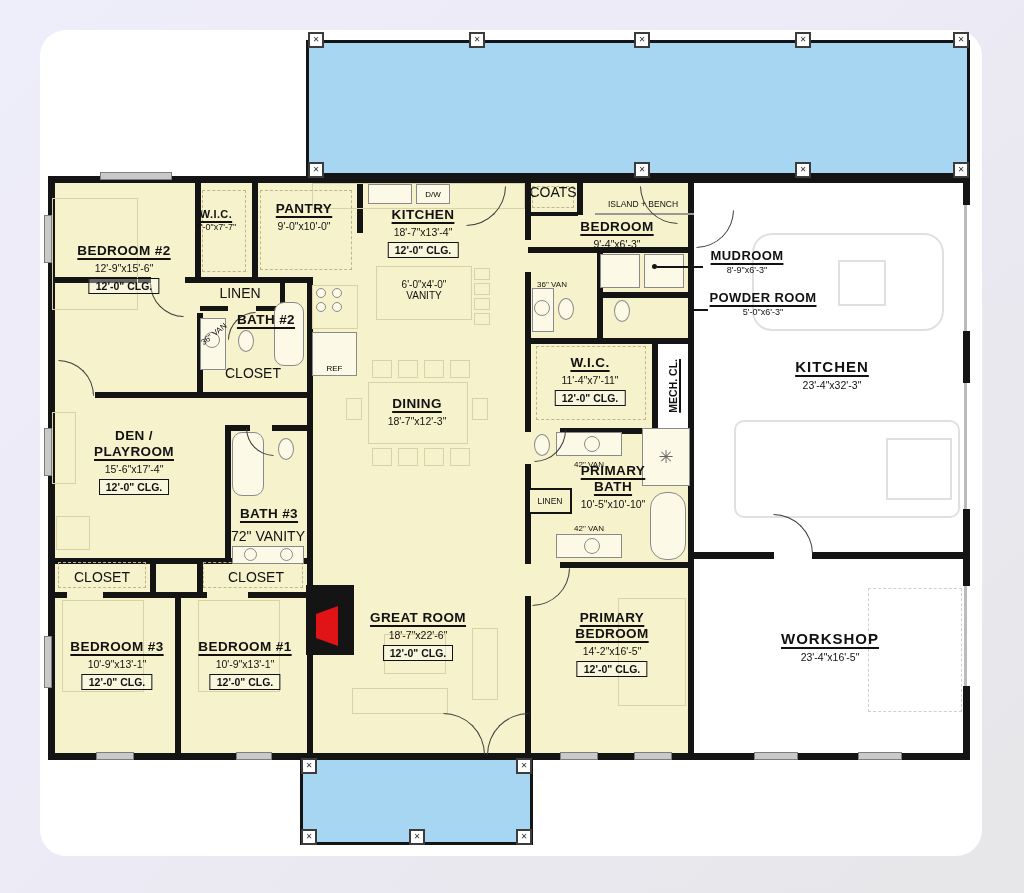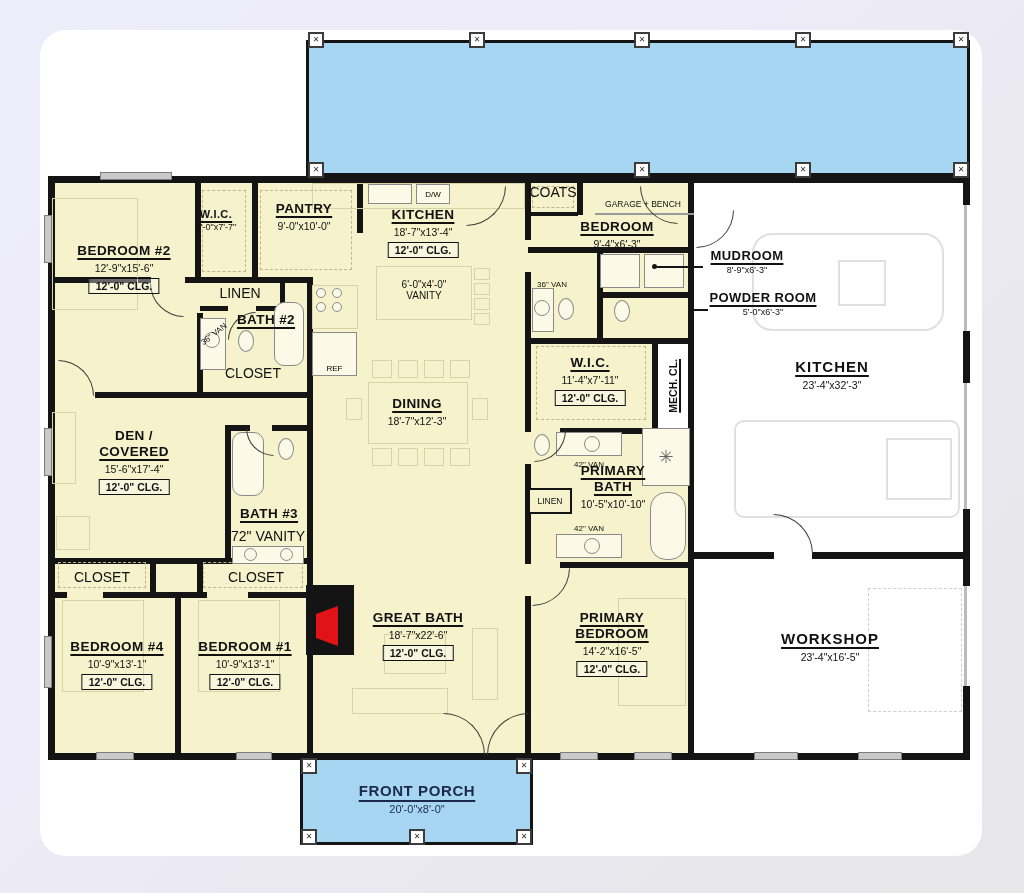--- a/index.html
+++ b/index.html
@@ -57,24 +57,20 @@
 </head>
 <body>
 
 <div class="card"></div>
 
 <div class="plan">
 
   <div class="porch" style="left:306px;top:40px;width:664px;height:136px;"></div>
 
   <div class="porch" style="left:300px;top:757px;width:233px;height:88px;"></div>
-  <div class="room-label porch-label" style="left:417px;top:782px;">
-    <div class="room-name">FRONT PORCH</div>
-    <div class="room-dims">20'-0"x8'-0"</div>
-  </div>
 
   <div class="house"></div>
   <div class="garage-white"></div>
 
   <div class="wall" style="left:688px;top:183px;width:6px;height:570px;"></div>
   <div class="wall" style="left:525px;top:183px;width:6px;height:57px;"></div>
   <div class="wall" style="left:525px;top:272px;width:6px;height:160px;"></div>
   <div class="wall" style="left:525px;top:464px;width:6px;height:100px;"></div>
   <div class="wall" style="left:525px;top:596px;width:6px;height:157px;"></div>
   <div class="wall" style="left:195px;top:183px;width:6px;height:100px;"></div>
@@ -341,68 +337,68 @@
   </div>
 
   <div class="room-label" style="left:590px;top:355px;">
     <div class="room-name u">W.I.C.</div>
     <div class="room-dims">11'-4"x7'-11"</div>
     <div class="clg">12'-0" CLG.</div>
   </div>
 
   <div class="room-label" style="left:134px;top:428px;">
     <div class="room-name">DEN /</div>
-    <div class="room-name u">COVERED</div>
+    <div class="room-name u">PLAYROOM</div>
     <div class="room-dims">15'-6"x17'-4"</div>
     <div class="clg">12'-0" CLG.</div>
   </div>
 
   <div class="room-label" style="left:269px;top:506px;">
     <div class="room-name u">BATH #3</div>
   </div>
   <div class="small-label" style="left:268px;top:536px;">72" VANITY</div>
 
   <div class="room-label" style="left:613px;top:463px;">
     <div class="room-name u">PRIMARY
 BATH</div>
     <div class="room-dims">10'-5"x10'-10"</div>
   </div>
 
   <div class="room-label" style="left:117px;top:639px;">
-    <div class="room-name u">BEDROOM #4</div>
+    <div class="room-name u">BEDROOM #3</div>
     <div class="room-dims">10'-9"x13'-1"</div>
     <div class="clg">12'-0" CLG.</div>
   </div>
 
   <div class="room-label" style="left:245px;top:639px;">
     <div class="room-name u">BEDROOM #1</div>
     <div class="room-dims">10'-9"x13'-1"</div>
     <div class="clg">12'-0" CLG.</div>
   </div>
 
   <div class="room-label" style="left:418px;top:610px;">
-    <div class="room-name u">GREAT BATH</div>
+    <div class="room-name u">GREAT ROOM</div>
     <div class="room-dims">18'-7"x22'-6"</div>
     <div class="clg">12'-0" CLG.</div>
   </div>
 
   <div class="room-label" style="left:612px;top:610px;">
     <div class="room-name u">PRIMARY
 BEDROOM</div>
     <div class="room-dims">14'-2"x16'-5"</div>
     <div class="clg">12'-0" CLG.</div>
   </div>
 
   <div class="room-label" style="left:830px;top:630px;">
     <div class="room-name u" style="font-size:15px;letter-spacing:1px;">WORKSHOP</div>
     <div class="room-dims">23'-4"x16'-5"</div>
   </div>
 
   <div class="small-label" style="left:553px;top:192px;">COATS</div>
-  <div class="small-label" style="left:643px;top:204px;font-size:8.5px;">GARAGE + BENCH</div>
+  <div class="small-label" style="left:643px;top:204px;font-size:8.5px;">ISLAND + BENCH</div>
   <div class="small-label" style="left:240px;top:293px;">LINEN</div>
   <div class="small-label" style="left:253px;top:373px;">CLOSET</div>
   <div class="small-label" style="left:102px;top:577px;">CLOSET</div>
   <div class="small-label" style="left:256px;top:577px;">CLOSET</div>
   <div class="small-label tiny" style="left:214px;top:334px;transform:translate(-50%,-50%) rotate(-38deg);">36" VAN</div>
   <div class="small-label tiny" style="left:552px;top:284px;">36" VAN</div>
   <div class="small-label tiny" style="left:589px;top:464px;">42" VAN</div>
   <div class="small-label tiny" style="left:589px;top:528px;">42" VAN</div>
 
 </div>

